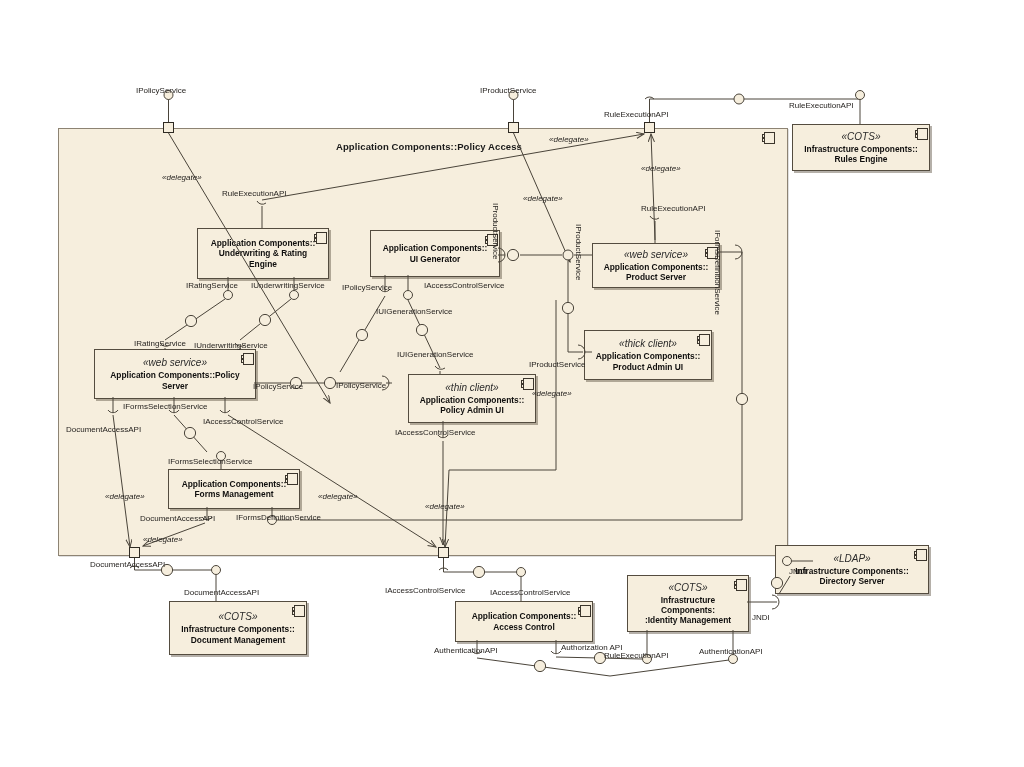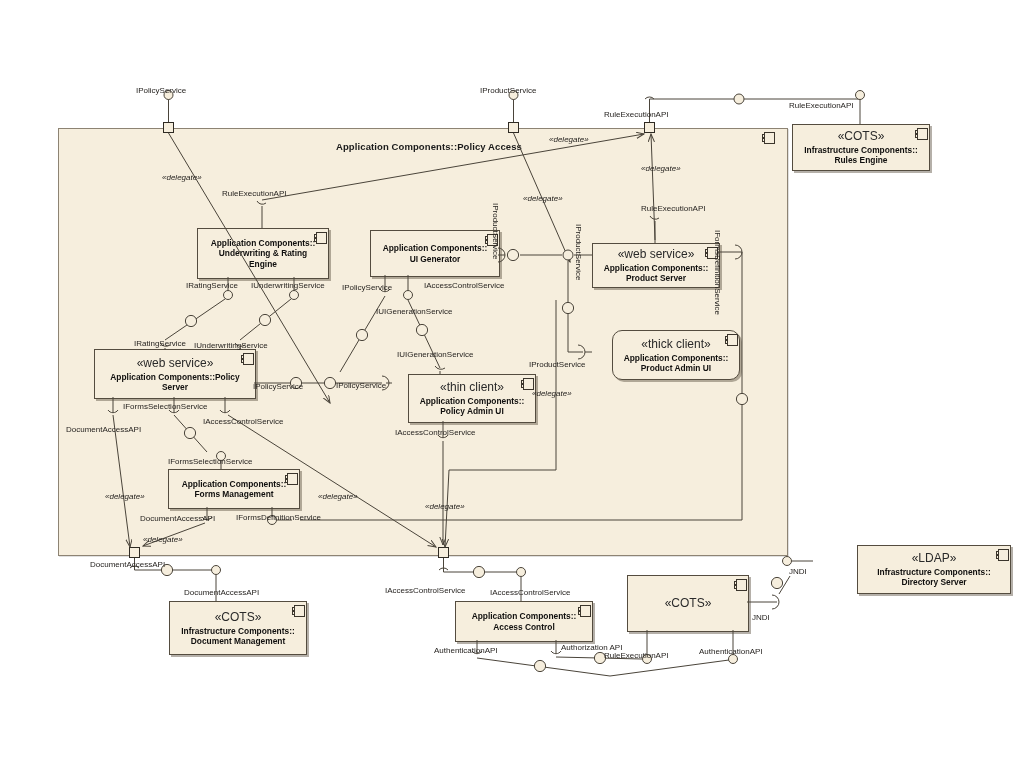--- a/index.html
+++ b/index.html
@@ -14,21 +14,21 @@
   .pkg-title{
     position:absolute;font-size:9.5px;font-weight:bold;color:#1a1a1a;
     white-space:nowrap;letter-spacing:0.1px;
   }
   .comp{
     position:absolute;background:#f6eedd;border:1px solid #544c3f;
     box-shadow:2px 2px 0 rgba(90,80,65,.45);
     display:flex;flex-direction:column;align-items:center;justify-content:center;
     text-align:center;line-height:1.22;
   }
-  .comp .stereo{font-size:12px;color:#2a2a2a;margin-bottom:1px;}
+  .comp .stereo{font-size:10px;font-style:italic;color:#2a2a2a;margin-bottom:1px;}
   .comp .cname{font-size:8.4px;font-weight:bold;color:#100f0e;padding:0 6px;}
   .comp-icon{position:absolute;right:3px;top:3px;width:11px;height:10px;}
   .comp-icon .b{position:absolute;left:2px;top:0;width:9px;height:10px;border:1px solid #3b352c;background:#f6eedd;}
   .comp-icon .t1{position:absolute;left:0;top:2px;width:5px;height:2px;border:1px solid #3b352c;background:#f6eedd;}
   .comp-icon .t2{position:absolute;left:0;top:6px;width:5px;height:2px;border:1px solid #3b352c;background:#f6eedd;}
 
   .lbl{
     position:absolute;font-size:8px;color:#262320;white-space:nowrap;
   }
   .lbl.vert{transform-origin:0 0;}
@@ -102,21 +102,21 @@
   <div class="comp" style="left:592px;top:243px;width:126px;height:43px;">
     <div class="comp-icon">
         <div class="t1"></div>
         <div class="t2"></div>
         <div class="b"></div>
       </div>
     <div class="stereo">«web service»</div>
     <div class="cname">Application Components::<br>Product Server</div>
   </div>
 
-  <div class="comp" style="left:612px;top:330px;width:126px;height:48px;border-radius:10px;">
+  <div class="comp" style="left:584px;top:330px;width:126px;height:48px;">
     <div class="comp-icon">
         <div class="t1"></div>
         <div class="t2"></div>
         <div class="b"></div>
       </div>
     <div class="stereo">«thick client»</div>
     <div class="cname">Application Components::<br>Product Admin UI</div>
   </div>
 
   <div class="comp" style="left:792px;top:124px;width:136px;height:45px;">
@@ -148,23 +148,24 @@
     <div class="cname">Application Components::<br>Access Control</div>
   </div>
 
   <div class="comp" style="left:627px;top:575px;width:120px;height:55px;">
     <div class="comp-icon">
         <div class="t1"></div>
         <div class="t2"></div>
         <div class="b"></div>
       </div>
     <div class="stereo">«COTS»</div>
-  </div>
-
-  <div class="comp" style="left:857px;top:545px;width:152px;height:47px;">
+    <div class="cname">Infrastructure Components:<br>:Identity Management</div>
+  </div>
+
+  <div class="comp" style="left:775px;top:545px;width:152px;height:47px;">
     <div class="comp-icon">
         <div class="t1"></div>
         <div class="t2"></div>
         <div class="b"></div>
       </div>
     <div class="stereo">«LDAP»</div>
     <div class="cname">Infrastructure Components::<br>Directory Server</div>
   </div>
 
   <div class="port" style="left:163px;top:122px;"></div>

